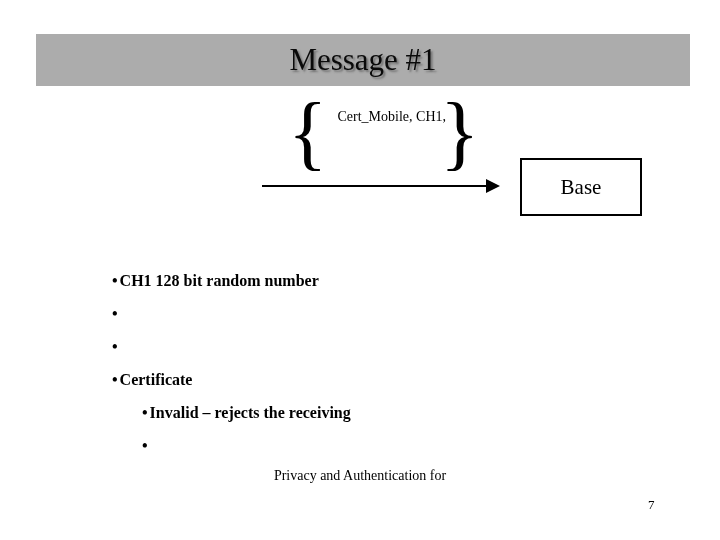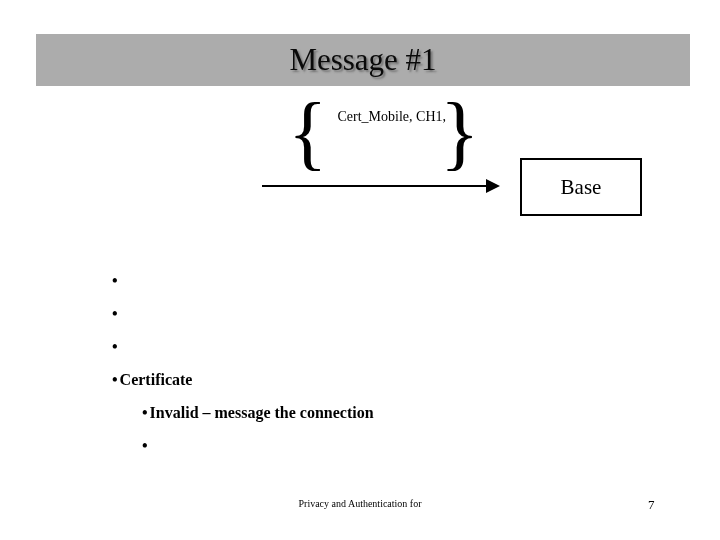--- a/index.html
+++ b/index.html
@@ -93,24 +93,24 @@
     font-weight: bold;
   }
   .bullet { margin-bottom: 12px; }
   .bullet.indent { margin-left: 30px; }
   .bullet-line { display: flex; align-items: baseline; }
   .dot { margin-right: 2px; flex: 0 0 auto; }
 
   
   .footer-center {
     position: absolute;
-    left: 200px; top: 496px;
+    left: 200px; top: 468px;
     width: 320px;
     text-align: center;
-    font-size: 10px;
+    font-size: 14px;
     line-height: 16px;
   }
   .page-num {
     position: absolute;
     left: 648px; top: 497px;
     font-size: 13px;
   }
 </style>
 </head>
 <body>
@@ -132,20 +132,21 @@
   </div>
 
   <div class="arrow-line"></div>
   <div class="arrow-head"></div>
 
   <div class="bullets">
 
     <div class="bullet">
       <div class="bullet-line">
         <span class="dot">•</span>
+        <span>CH1 128 bit random number</span>
       </div>
     </div>
 
     <div class="bullet">
       <div class="bullet-line">
         <span class="dot">•</span>
       </div>
     </div>
 
     <div class="bullet">
@@ -157,21 +158,21 @@
     <div class="bullet">
       <div class="bullet-line">
         <span class="dot">•</span>
         <span>Certificate</span>
       </div>
     </div>
 
     <div class="bullet indent">
       <div class="bullet-line">
         <span class="dot">•</span>
-        <span>Invalid –  message the connection</span>
+        <span>Invalid –  rejects the receiving</span>
       </div>
     </div>
 
     <div class="bullet indent">
       <div class="bullet-line">
         <span class="dot">•</span>
       </div>
     </div>
 
   </div>

